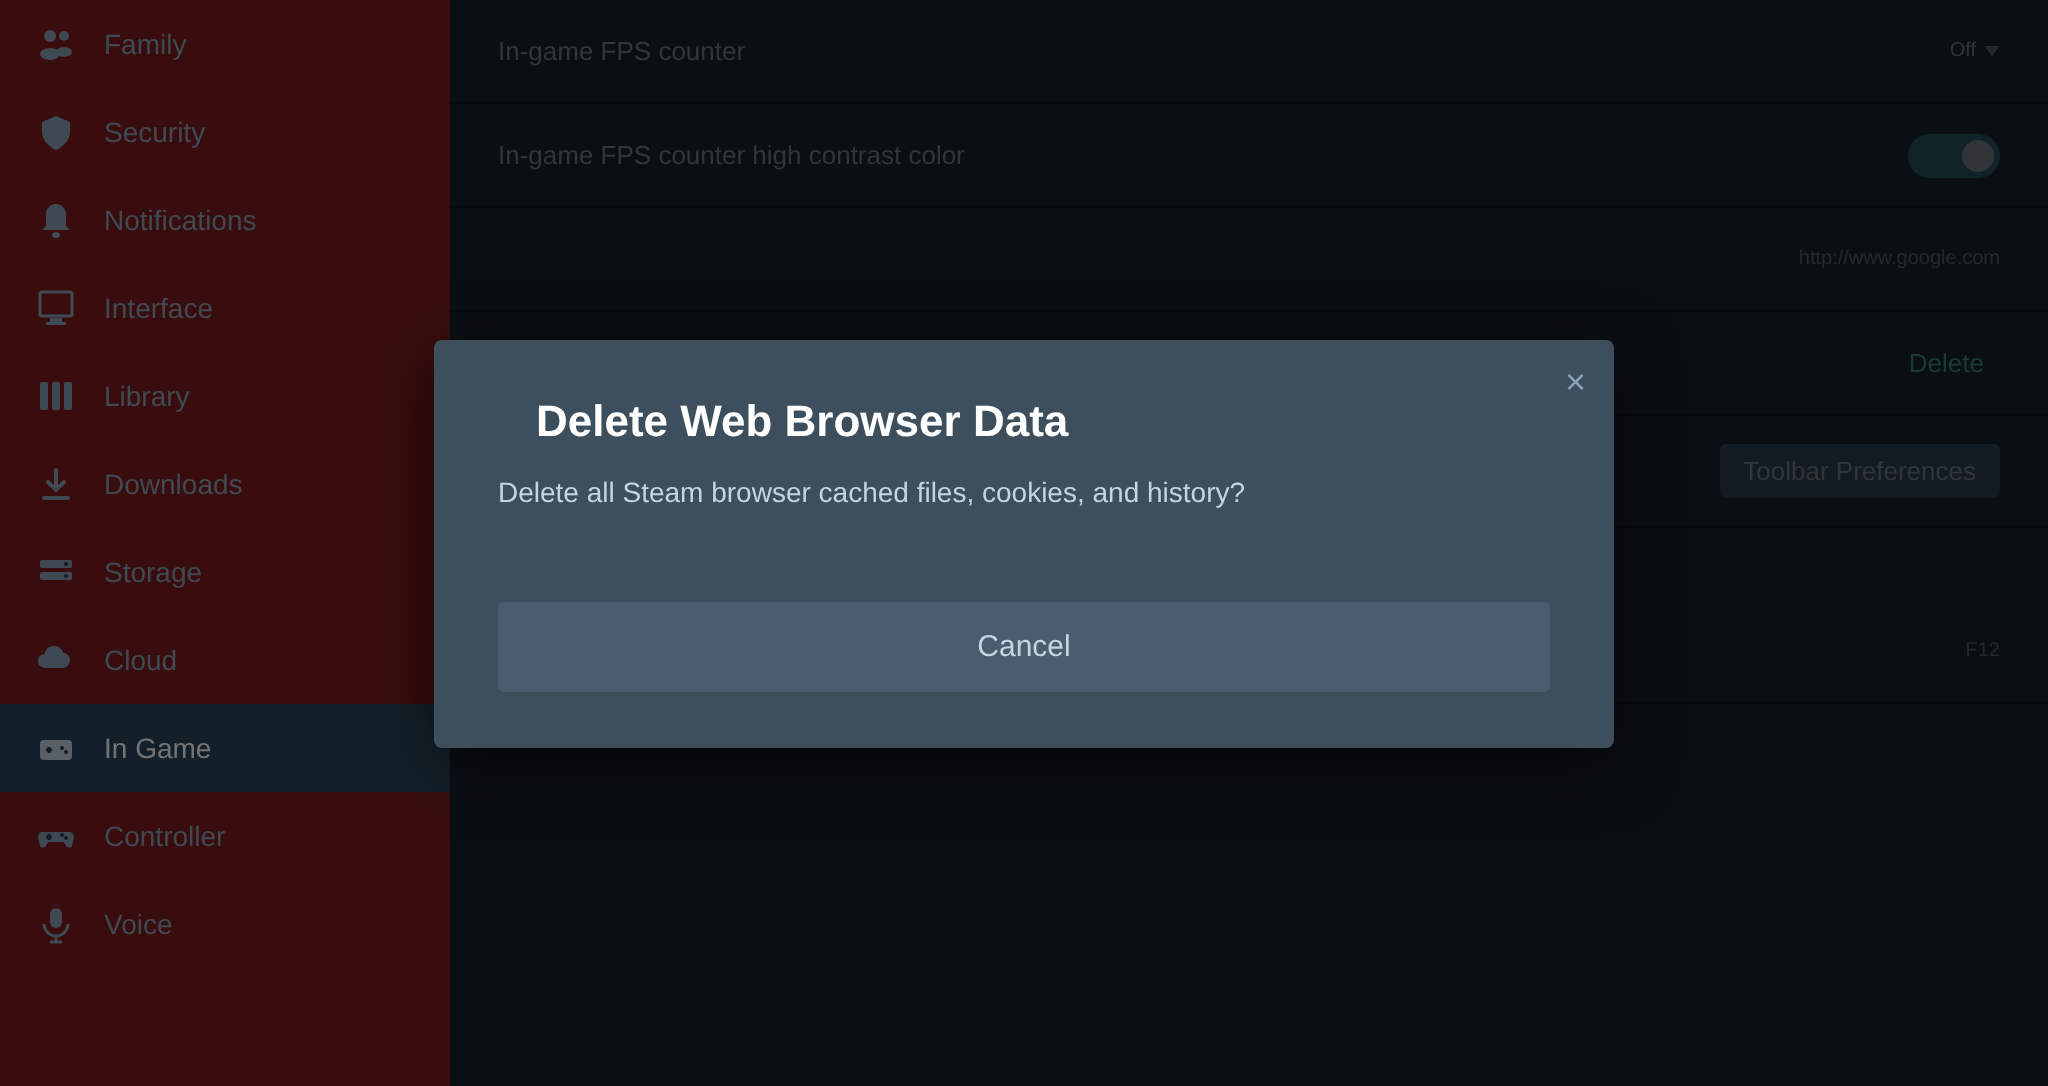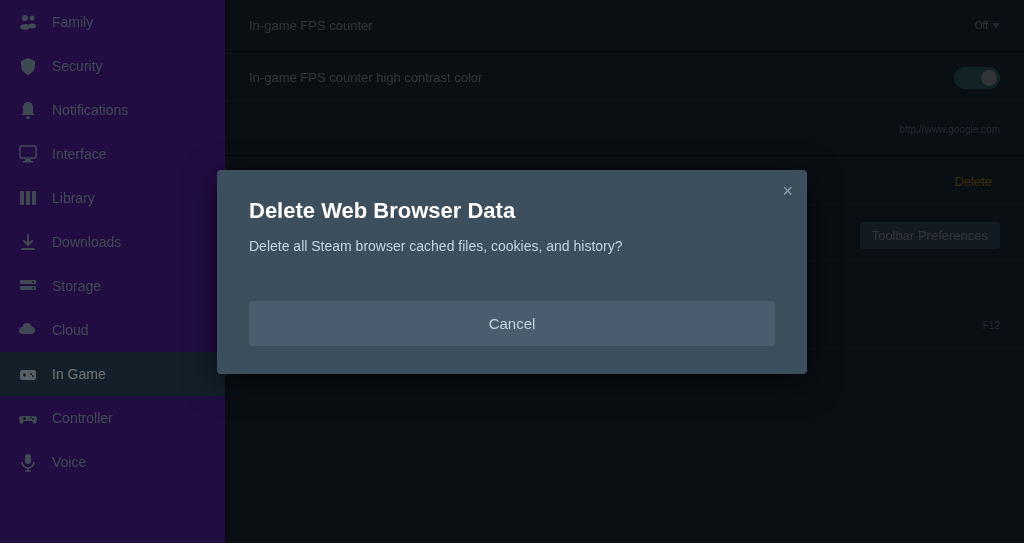--- a/index.html
+++ b/index.html
@@ -12,21 +12,21 @@
       color: #c6d4df;
       position: relative;
     }
 
     
     .sidebar {
       position: absolute;
       left: 0; top: 0;
       width: 225px;
       height: 100%;
-      background: #4c1d95;
+      background: #7f1d1d;
       display: flex;
       flex-direction: column;
       padding-top: 0;
     }
 
     .sidebar-item {
       display: flex;
       align-items: center;
       gap: 14px;
       padding: 12px 18px;
@@ -114,21 +114,21 @@
       width: 0;
       height: 0;
       border-left: 4px solid transparent;
       border-right: 4px solid transparent;
       border-top: 5px solid #8ba3b8;
     }
 
     .delete-btn {
       background: none;
       border: none;
-      color: #eab308;
+      color: #5eead4;
       font-size: 13px;
       cursor: pointer;
       padding: 4px 8px;
     }
 
     .section-header {
       padding: 16px 24px 8px;
       font-size: 11px;
       font-weight: 700;
       letter-spacing: 1.5px;
@@ -178,20 +178,21 @@
       font-size: 18px;
       cursor: pointer;
       line-height: 1;
     }
 
     .modal-title {
       font-size: 22px;
       font-weight: 700;
       color: #ffffff;
       margin-bottom: 12px;
+      margin-left: 19px;
     }
 
     .modal-body {
       font-size: 14px;
       color: #c6d4df;
       margin-bottom: 44px;
       line-height: 1.5;
     }
 
     .modal-buttons {

